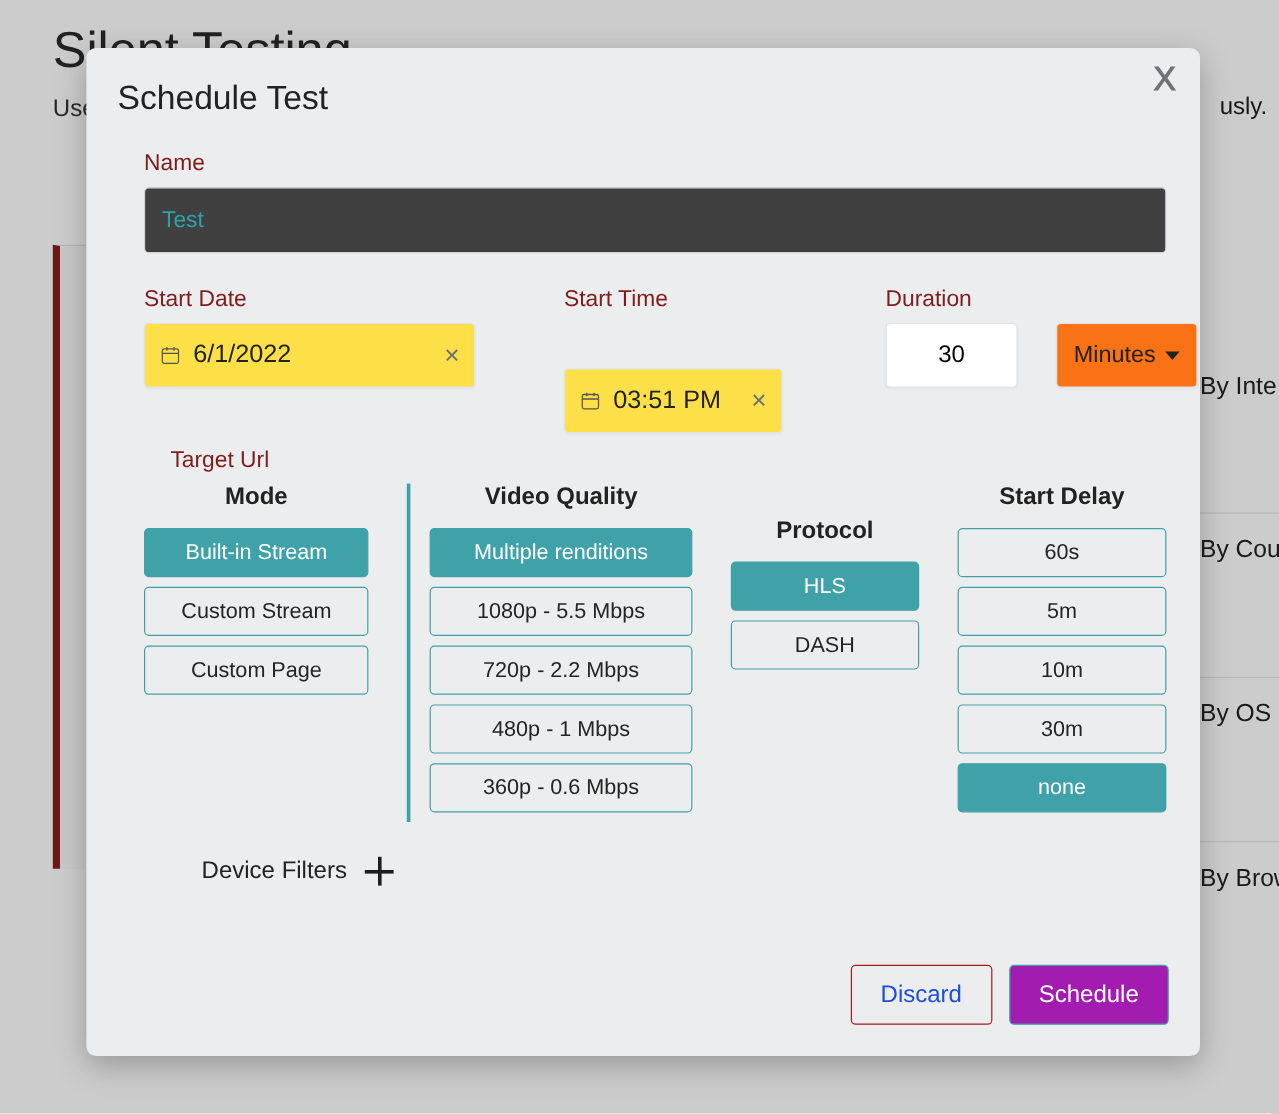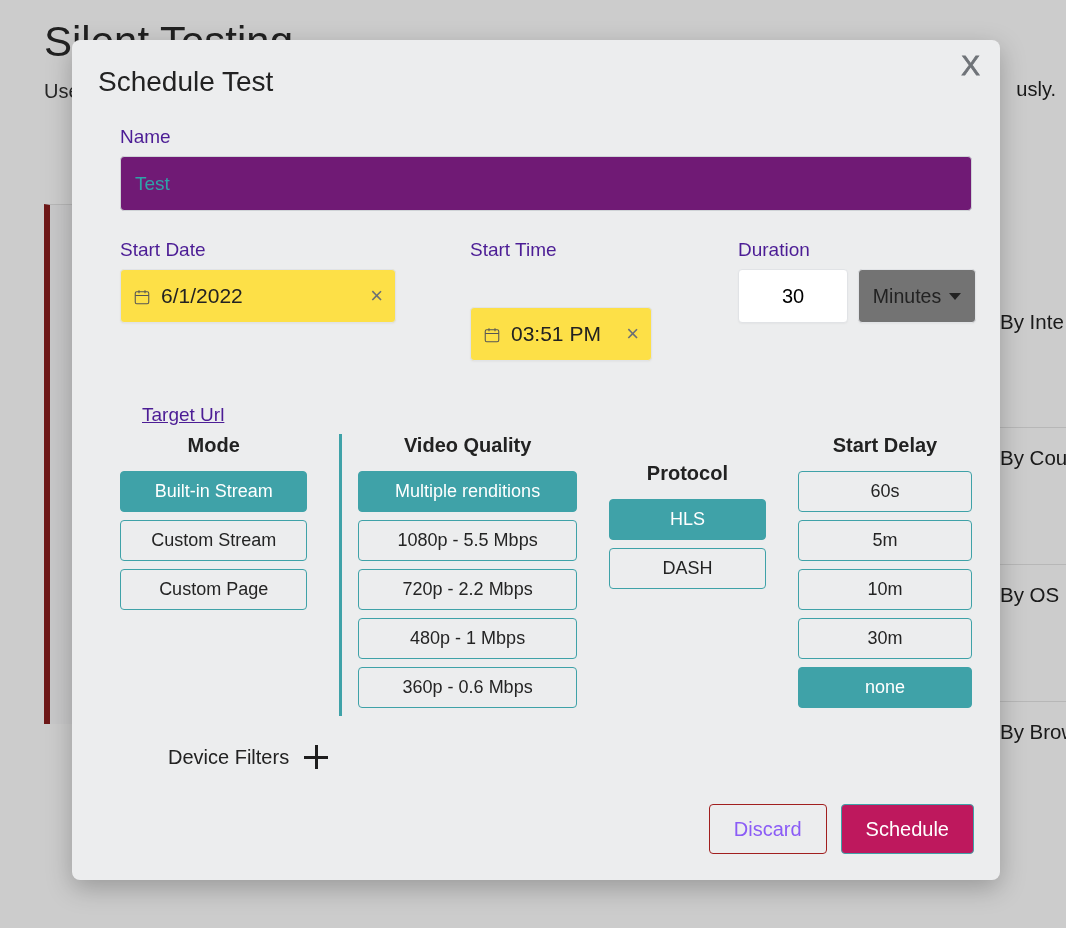--- a/index.html
+++ b/index.html
@@ -85,29 +85,29 @@
   .modal-title {
     font-size: 28px;
     font-weight: 400;
     color: #222;
     margin-top: 4px;
     margin-bottom: 28px;
   }
   .form-area { padding-left: 22px; padding-right: 2px; }
   .label {
     font-size: 19px;
-    color: #4c1d95;
+    color: #7f1d1d;
     margin-bottom: 8px;
   }
   .name-input {
     width: 100%;
     height: 55px;
     border: 1px solid #cfd3d6;
     border-radius: 4px;
-    background: #701a75;
+    background: #404040;
     padding: 0 14px;
     font-size: 19px;
     color: #2fa2a8;
   }
 
   .row3 {
     display: flex;
     gap: 0;
     margin-top: 28px;
     align-items: flex-start;
@@ -138,43 +138,43 @@
     color: #6b7075;
     font-size: 22px;
     margin-left: 6px;
     cursor: pointer;
   }
   .date-picker { width: 276px; justify-content: flex-start; }
   .date-picker .value { flex: 1; }
   .time-picker { width: 182px; justify-content: space-between; }
   .time-picker .value { flex: 1; }
 
-  .duration-wrap { display: flex; gap: 10px; margin-top: 0; }
+  .duration-wrap { display: flex; gap: 10px; margin-top: 0; justify-content: space-between; }
   .num-input {
     width: 110px; height: 54px;
     background: #fff; border: 1px solid #e1e3e6; border-radius: 4px;
     text-align: center; font-size: 20px;
     box-shadow: 0 1px 2px rgba(0,0,0,0.04);
   }
   .select-box {
     width: 118px; height: 54px;
-    background: #737373; border: 1px solid #e1e3e6; border-radius: 4px;
+    background: #f97316; border: 1px solid #e1e3e6; border-radius: 4px;
     display: flex; align-items: center; justify-content: center; gap: 8px;
     font-size: 19.5px; color: #222;
     box-shadow: 0 1px 2px rgba(0,0,0,0.04);
     cursor: pointer;
   }
   .select-box .caret {
     width: 0; height: 0;
     border-left: 6px solid transparent;
     border-right: 6px solid transparent;
     border-top: 7px solid #222;
   }
 
-  .target-label { margin-top: 43px; font-size: 19px; margin-left: -22px; padding-left: 22px; text-decoration: underline; }
+  .target-label { margin-top: 12px; font-size: 19px; margin-left: -22px; padding-left: 22px; }
   .grid4 {
     display: flex;
     margin-top: 4px;
     gap: 32px;
   }
   .col-head {
     font-size: 20px;
     font-weight: 700;
     text-align: center;
     color: #222;
@@ -232,25 +232,25 @@
   .btn {
     height: 50px;
     padding: 0 24px;
     border-radius: 4px;
     font-size: 20px;
     cursor: pointer;
     border: 1px solid transparent;
   }
   .btn-discard {
     background: transparent;
-    color: #8b5cf6;
+    color: #1d4ed8;
     border: 1.5px solid #a11f1f;
   }
   .btn-schedule {
-    background: #be185d;
+    background: #a21caf;
     color: #fff;
     border-color: #3fa2a8;
   }
 
   svg.cal { stroke: #555; fill: none; stroke-width: 1.4; }
 </style>
 </head>
 <body>
 
 <div class="page-bg">

